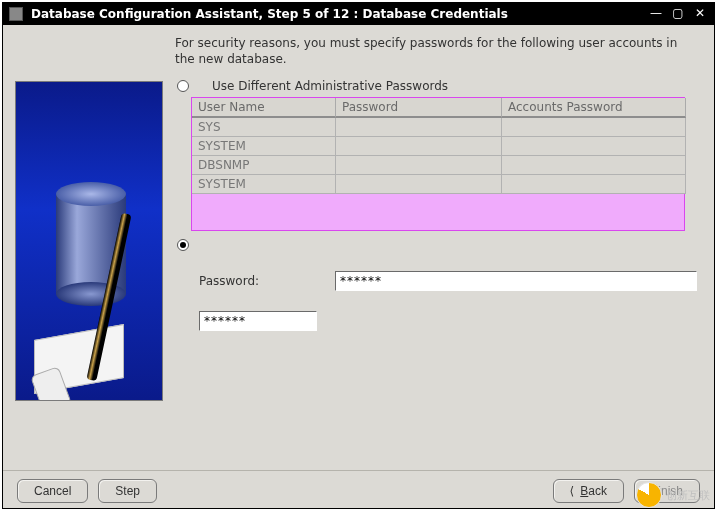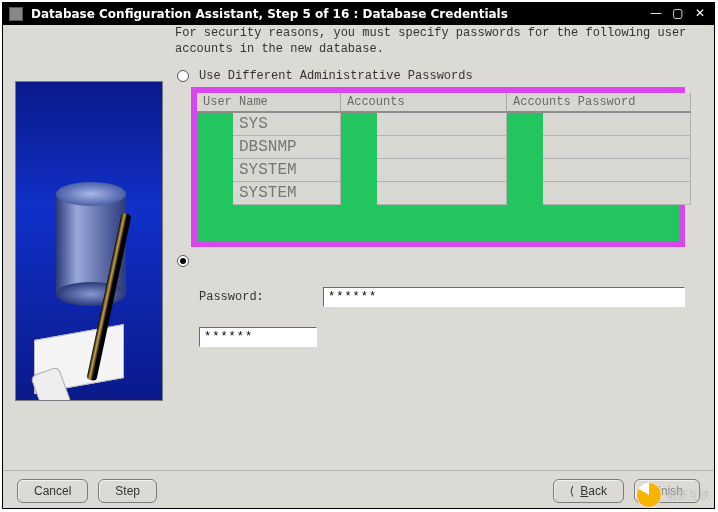--- a/index.html
+++ b/index.html
@@ -93,77 +93,75 @@
     background:#f4f4f4; transform: skewY(-10deg);
     border:1px solid #bbb;
   }
   .tag {
     position:absolute; left:20px; top:288px; width:30px; height:40px;
     background:#eee; border-radius:6px; transform:rotate(-20deg);
     border:1px solid #aaa;
   }
   .main {
     flex: 1;
-    padding: 0 14px 0 8px;
-    font-family: Liberation Mono, monospace;
+    padding: 10px 14px 0 8px;
   }
   .intro {
     color: #333;
     line-height: 1.35;
     margin-bottom: 12px;
   }
   .radio-row {
     display: flex;
     align-items: center;
-    gap: 10px;
+    gap: 23px;
     margin: 4px 0 4px 2px;
     color: #333;
   }
   .radio {
     width: 12px; height: 12px; border: 1px solid #555; border-radius: 50%;
     background: #fff; display:inline-flex; align-items:center; justify-content:center;
   }
   .radio.selected::after {
     content:""; width:6px; height:6px; border-radius:50%; background:#000;
   }
   .cred-table {
     margin: 2px 0 8px 16px;
     width: 494px;
-    border: 6px solid #d946ef;
-    background: #22c55e;
+    border: 1px solid #d946ef;
+    background: #f0abfc;
   }
   .cred-head, .cred-row {
     display: grid;
     grid-template-columns: 144px 166px 184px;
   }
   .cred-head .cell {
     background: #d8d6d0;
     border-right: 1px solid #aaa;
     border-bottom: 2px solid #8d8d8d;
     padding: 2px 6px;
     color: #6a6a6a;
     font-size: 12px;
     text-align: left;
   }
   .cred-row .cell {
     border-right: 1px solid #b2b2b2;
     border-bottom: 1px solid #b2b2b2;
     padding: 2px 6px;
     color: #777;
-    font-size: 16px;
+    font-size: 12px;
     min-height: 18px;
-    margin-left: 36px;
   }
   .cred-row .cell.disabled { background:#d9d7d2; }
   .cred-table .spacer { height: 36px; }
   .form-area { margin: 8px 0 0 24px; }
   .form-row {
     display: grid;
     grid-template-columns: 118px 362px;
-    gap: 6px;
+    gap: 18px;
     align-items: center;
     margin: 20px 0;
     color:#333;
   }
   .text-input {
     border-top: 1px solid #6a6a6a;
     border-left: 1px solid #6a6a6a;
     border-right: 1px solid #fff;
     border-bottom: 1px solid #fff;
     background: #fff;
@@ -206,21 +204,21 @@
     border:1px solid #e5e5e5;
     position:relative;
   }
 </style>
 </head>
 <body>
 
 <div class="window">
   <div class="titlebar">
     <span class="app-icon"></span>
-    <span>Database Configuration Assistant, Step 5 of 16 : Database Credentials</span>
+    <span>Database Configuration Assistant, Step 5 of 12 : Database Credentials</span>
     <div class="controls">
       <span class="ctl">—</span>
       <span class="ctl">▢</span>
       <span class="ctl">✕</span>
     </div>
   </div>
 
   <div class="body">
     <div class="sidebar">
       <div class="sidebar-img">
@@ -237,35 +235,35 @@
       <p class="intro">For security reasons, you must specify passwords for the following user accounts in the new database.</p>
 
       <div class="radio-row">
         <span class="radio"></span>
         <span>Use Different Administrative Passwords</span>
       </div>
 
       <div class="cred-table">
         <div class="cred-head">
           <div class="cell">User Name</div>
-          <div class="cell">Accounts</div>
+          <div class="cell">Password</div>
           <div class="cell">Accounts Password</div>
         </div>
         <div class="cred-row">
           <div class="cell disabled">SYS</div>
           <div class="cell disabled"></div>
           <div class="cell disabled"></div>
         </div>
         <div class="cred-row">
+          <div class="cell disabled">SYSTEM</div>
+          <div class="cell disabled"></div>
+          <div class="cell disabled"></div>
+        </div>
+        <div class="cred-row">
           <div class="cell disabled">DBSNMP</div>
-          <div class="cell disabled"></div>
-          <div class="cell disabled"></div>
-        </div>
-        <div class="cred-row">
-          <div class="cell disabled">SYSTEM</div>
           <div class="cell disabled"></div>
           <div class="cell disabled"></div>
         </div>
         <div class="cred-row">
           <div class="cell disabled">SYSTEM</div>
           <div class="cell disabled"></div>
           <div class="cell disabled"></div>
         </div>
         <div class="spacer"></div>
       </div>

